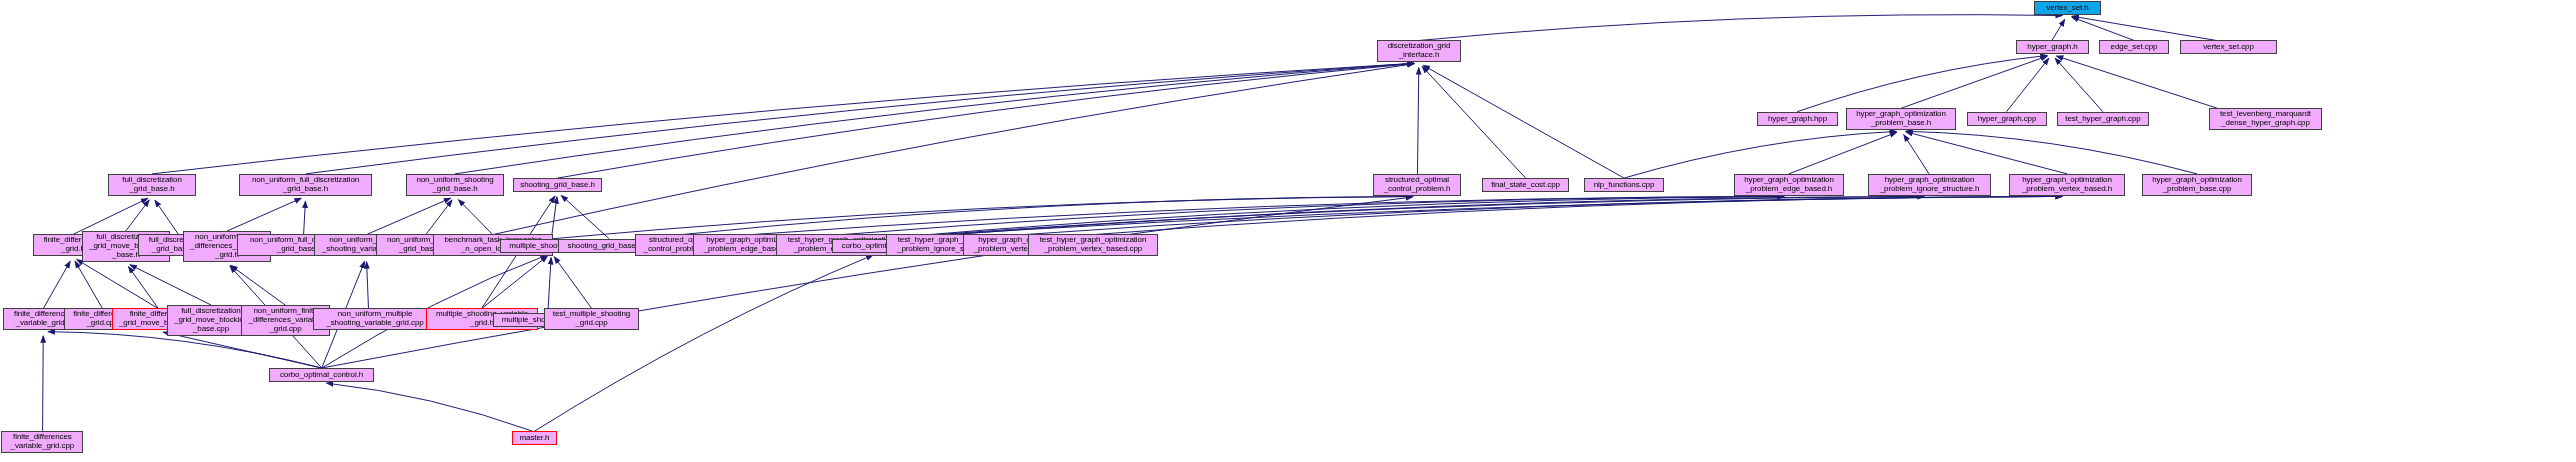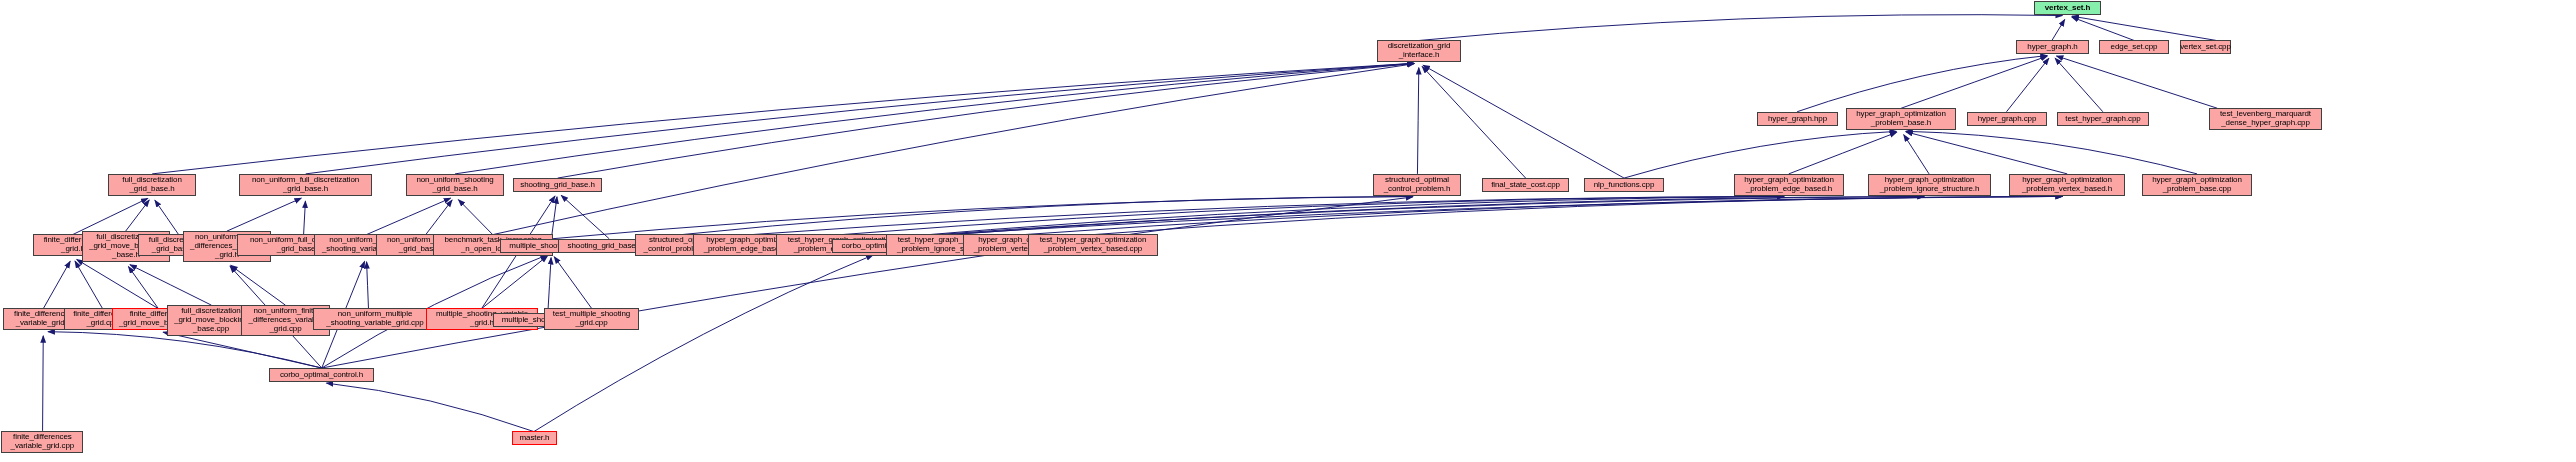--- a/index.html
+++ b/index.html
@@ -15,38 +15,37 @@
   #edges{
     position:absolute;
     left:0; top:0;
     width:2576px;
     height:463px;
     pointer-events:none;
   }
   .node{
     position:absolute;
     box-sizing:border-box;
-    background:#fca5a5;
+    background:#f0abfc;
     border:0.7px solid #404040;
     display:flex;
     align-items:center;
     justify-content:center;
     text-align:center;
     color:#000000;
     font-size:8px;
     line-height:8.7px;
     letter-spacing:-0.1px;
     white-space:pre-line;
     padding:0.7px 2.1px;
     z-index:5;
   }
   .node.root{
-    background:#86efac;
+    background:#0ea5e9;
     border:0.7px solid #404040;
-    font-weight:bold;
   }
   .node.red{
     border:0.7px solid #ff0000;
   }
 </style>
 </head>
 <body>
 
 <div id="canvas">
   <svg id="edges" viewBox="0 0 3691 663" preserveAspectRatio="none">
@@ -117,21 +116,21 @@
         <path d="M461,527 Q264.9695250626328,477.0208642313773 68.93905012526557,474.9217284627546" stroke="#191970" stroke-width="1.4" fill="none" marker-end="url(#arrowhead)"></path>
         <path d="M461,527 Q347.4135372565862,501.2731516008507 233.8270745131724,475.54630320170145" stroke="#191970" stroke-width="1.4" fill="none" marker-end="url(#arrowhead)"></path>
         <path d="M765,618 Q616.4082787650194,565.0560124747249 467.81655753003884,548.5920249494499" stroke="#191970" stroke-width="1.4" fill="none" marker-end="url(#arrowhead)"></path>
         <path d="M765,618 Q1007.8951545900793,465.61552931898314 1250.7903091801586,365.23105863796627" stroke="#191970" stroke-width="1.4" fill="none" marker-end="url(#arrowhead)"></path>
       </g>
   </svg>
   <div id="node-layer">
       <div class="node root" style="left: 2034px; top: 1.4px; width: 67px; height: 14px;">vertex_set.h</div>
       <div class="node" style="left: 2016px; top: 40px; width: 73px; height: 14px;">hyper_graph.h</div>
       <div class="node" style="left: 2099px; top: 40px; width: 70px; height: 14px; text-align: right;">edge_set.cpp</div>
-      <div class="node" style="left: 2180px; top: 40px; width: 51px; height: 14px;">vertex_set.cpp</div>
+      <div class="node" style="left: 2180px; top: 40px; width: 97px; height: 14px;">vertex_set.cpp</div>
       <div class="node" style="left: 1377px; top: 40px; width: 84px; height: 22px;">discretization_grid
 _interface.h</div>
       <div class="node" style="left: 1757px; top: 112px; width: 81px; height: 14px;">hyper_graph.hpp</div>
       <div class="node" style="left: 1846px; top: 108px; width: 110px; height: 22px;">hyper_graph_optimization
 _problem_base.h</div>
       <div class="node" style="left: 1967px; top: 112px; width: 80px; height: 14px;">hyper_graph.cpp</div>
       <div class="node" style="left: 2057px; top: 112px; width: 92px; height: 14px;">test_hyper_graph.cpp</div>
       <div class="node" style="left: 2161px; top: 108px; width: 113px; height: 22px; margin-left: 48px;">test_levenberg_marquardt
 _dense_hyper_graph.cpp</div>
       <div class="node" style="left: 108px; top: 174px; width: 88px; height: 22px;">full_discretization

